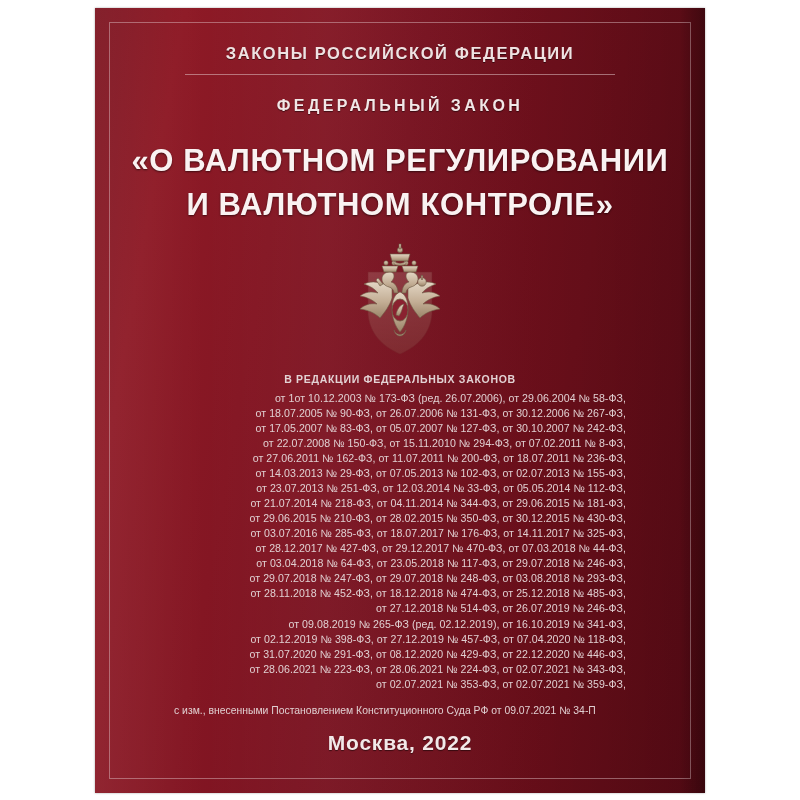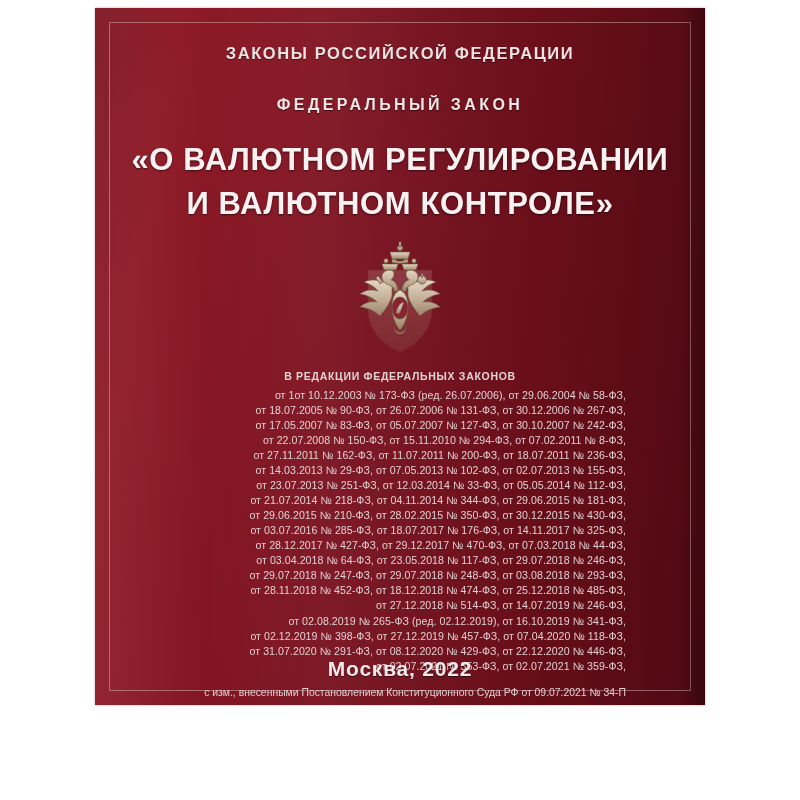--- a/index.html
+++ b/index.html
@@ -18,21 +18,21 @@
     width: 800px;
     height: 800px;
     background: #ffffff;
     display: flex;
     align-items: flex-start;
     justify-content: center;
   }
   .book-cover {
     position: relative;
     width: 610px;
-    height: 697px;
+    height: 785px;
     margin-top: 8px;
     background: linear-gradient(100deg, #7d1420 0%, #8e1a26 12%, #7a1220 45%, #6e0f1b 72%, #5e0b16 100%);
     box-shadow: 0 0 2px rgba(0,0,0,0.35);
     overflow: hidden;
   }
   
   .sheen {
     position: absolute;
     top: 0; left: 0; right: 0; bottom: 0;
     background: linear-gradient(90deg,
@@ -118,29 +118,29 @@
     text-align: right;
     font-size: 10.6px;
     line-height: 1.42;
     color: #e0cfd1;
     letter-spacing: 0.05px;
   }
   .editions-list div { white-space: nowrap; }
   .note {
     margin-top: 12px;
     width: 452px;
-    text-align: right;
+    text-align: left;
     font-size: 10.4px;
     line-height: 1.4;
     color: #e0cfd1;
   }
   .imprint {
     position: absolute;
     left: 0; right: 0;
-    bottom: 24px;
+    bottom: 38px;
     text-align: center;
     font-size: 21px;
     font-weight: bold;
     letter-spacing: 0.8px;
     color: #f3e9e9;
     text-shadow: 0 1px 1px rgba(0,0,0,0.5);
   }
   .spine-shadow {
     position: absolute;
     top: 0; bottom: 0; right: 0;
@@ -217,34 +217,35 @@
         </svg>
       </div>
 
       <div class="editions-heading">В РЕДАКЦИИ ФЕДЕРАЛЬНЫХ ЗАКОНОВ</div>
 
       <div class="editions-list">
         <div>от 1от 10.12.2003 № 173-ФЗ (ред. 26.07.2006), от 29.06.2004 № 58-ФЗ,</div>
         <div>от 18.07.2005 № 90-ФЗ, от 26.07.2006 № 131-ФЗ, от 30.12.2006 № 267-ФЗ,</div>
         <div>от 17.05.2007 № 83-ФЗ, от 05.07.2007 № 127-ФЗ, от 30.10.2007 № 242-ФЗ,</div>
         <div>от 22.07.2008 № 150-ФЗ, от 15.11.2010 № 294-ФЗ, от 07.02.2011 № 8-ФЗ,</div>
-        <div>от 27.11.2011 № 162-ФЗ, от 11.07.2011 № 200-ФЗ, от 18.07.2011 № 236-ФЗ,</div>
+        <div>от 27.06.2011 № 162-ФЗ, от 11.07.2011 № 200-ФЗ, от 18.07.2011 № 236-ФЗ,</div>
         <div>от 14.03.2013 № 29-ФЗ, от 07.05.2013 № 102-ФЗ, от 02.07.2013 № 155-ФЗ,</div>
         <div>от 23.07.2013 № 251-ФЗ, от 12.03.2014 № 33-ФЗ, от 05.05.2014 № 112-ФЗ,</div>
         <div>от 21.07.2014 № 218-ФЗ, от 04.11.2014 № 344-ФЗ, от 29.06.2015 № 181-ФЗ,</div>
         <div>от 29.06.2015 № 210-ФЗ, от 28.02.2015 № 350-ФЗ, от 30.12.2015 № 430-ФЗ,</div>
         <div>от 03.07.2016 № 285-ФЗ, от 18.07.2017 № 176-ФЗ, от 14.11.2017 № 325-ФЗ,</div>
         <div>от 28.12.2017 № 427-ФЗ, от 29.12.2017 № 470-ФЗ, от 07.03.2018 № 44-ФЗ,</div>
         <div>от 03.04.2018 № 64-ФЗ, от 23.05.2018 № 117-ФЗ, от 29.07.2018 № 246-ФЗ,</div>
         <div>от 29.07.2018 № 247-ФЗ, от 29.07.2018 № 248-ФЗ, от 03.08.2018 № 293-ФЗ,</div>
         <div>от 28.11.2018 № 452-ФЗ, от 18.12.2018 № 474-ФЗ, от 25.12.2018 № 485-ФЗ,</div>
-        <div>от 27.12.2018 № 514-ФЗ, от 14.07.2019 № 246-ФЗ,</div>
-        <div>от 02.08.2019 № 265-ФЗ (ред. 02.12.2019), от 16.10.2019 № 341-ФЗ,</div>
+        <div>от 27.12.2018 № 514-ФЗ, от 26.07.2019 № 246-ФЗ,</div>
+        <div>от 09.08.2019 № 265-ФЗ (ред. 02.12.2019), от 16.10.2019 № 341-ФЗ,</div>
         <div>от 02.12.2019 № 398-ФЗ, от 27.12.2019 № 457-ФЗ, от 07.04.2020 № 118-ФЗ,</div>
         <div>от 31.07.2020 № 291-ФЗ, от 08.12.2020 № 429-ФЗ, от 22.12.2020 № 446-ФЗ,</div>
+        <div>от 28.06.2021 № 223-ФЗ, от 28.06.2021 № 224-ФЗ, от 02.07.2021 № 343-ФЗ,</div>
         <div>от 02.07.2021 № 353-ФЗ, от 02.07.2021 № 359-ФЗ,</div>
       </div>
 
       <div class="note">с изм., внесенными Постановлением Конституционного Суда РФ от 09.07.2021 № 34-П</div>
     </div>
 
     <div class="imprint">Москва, 2022</div>
   </div>
 </div>
 

